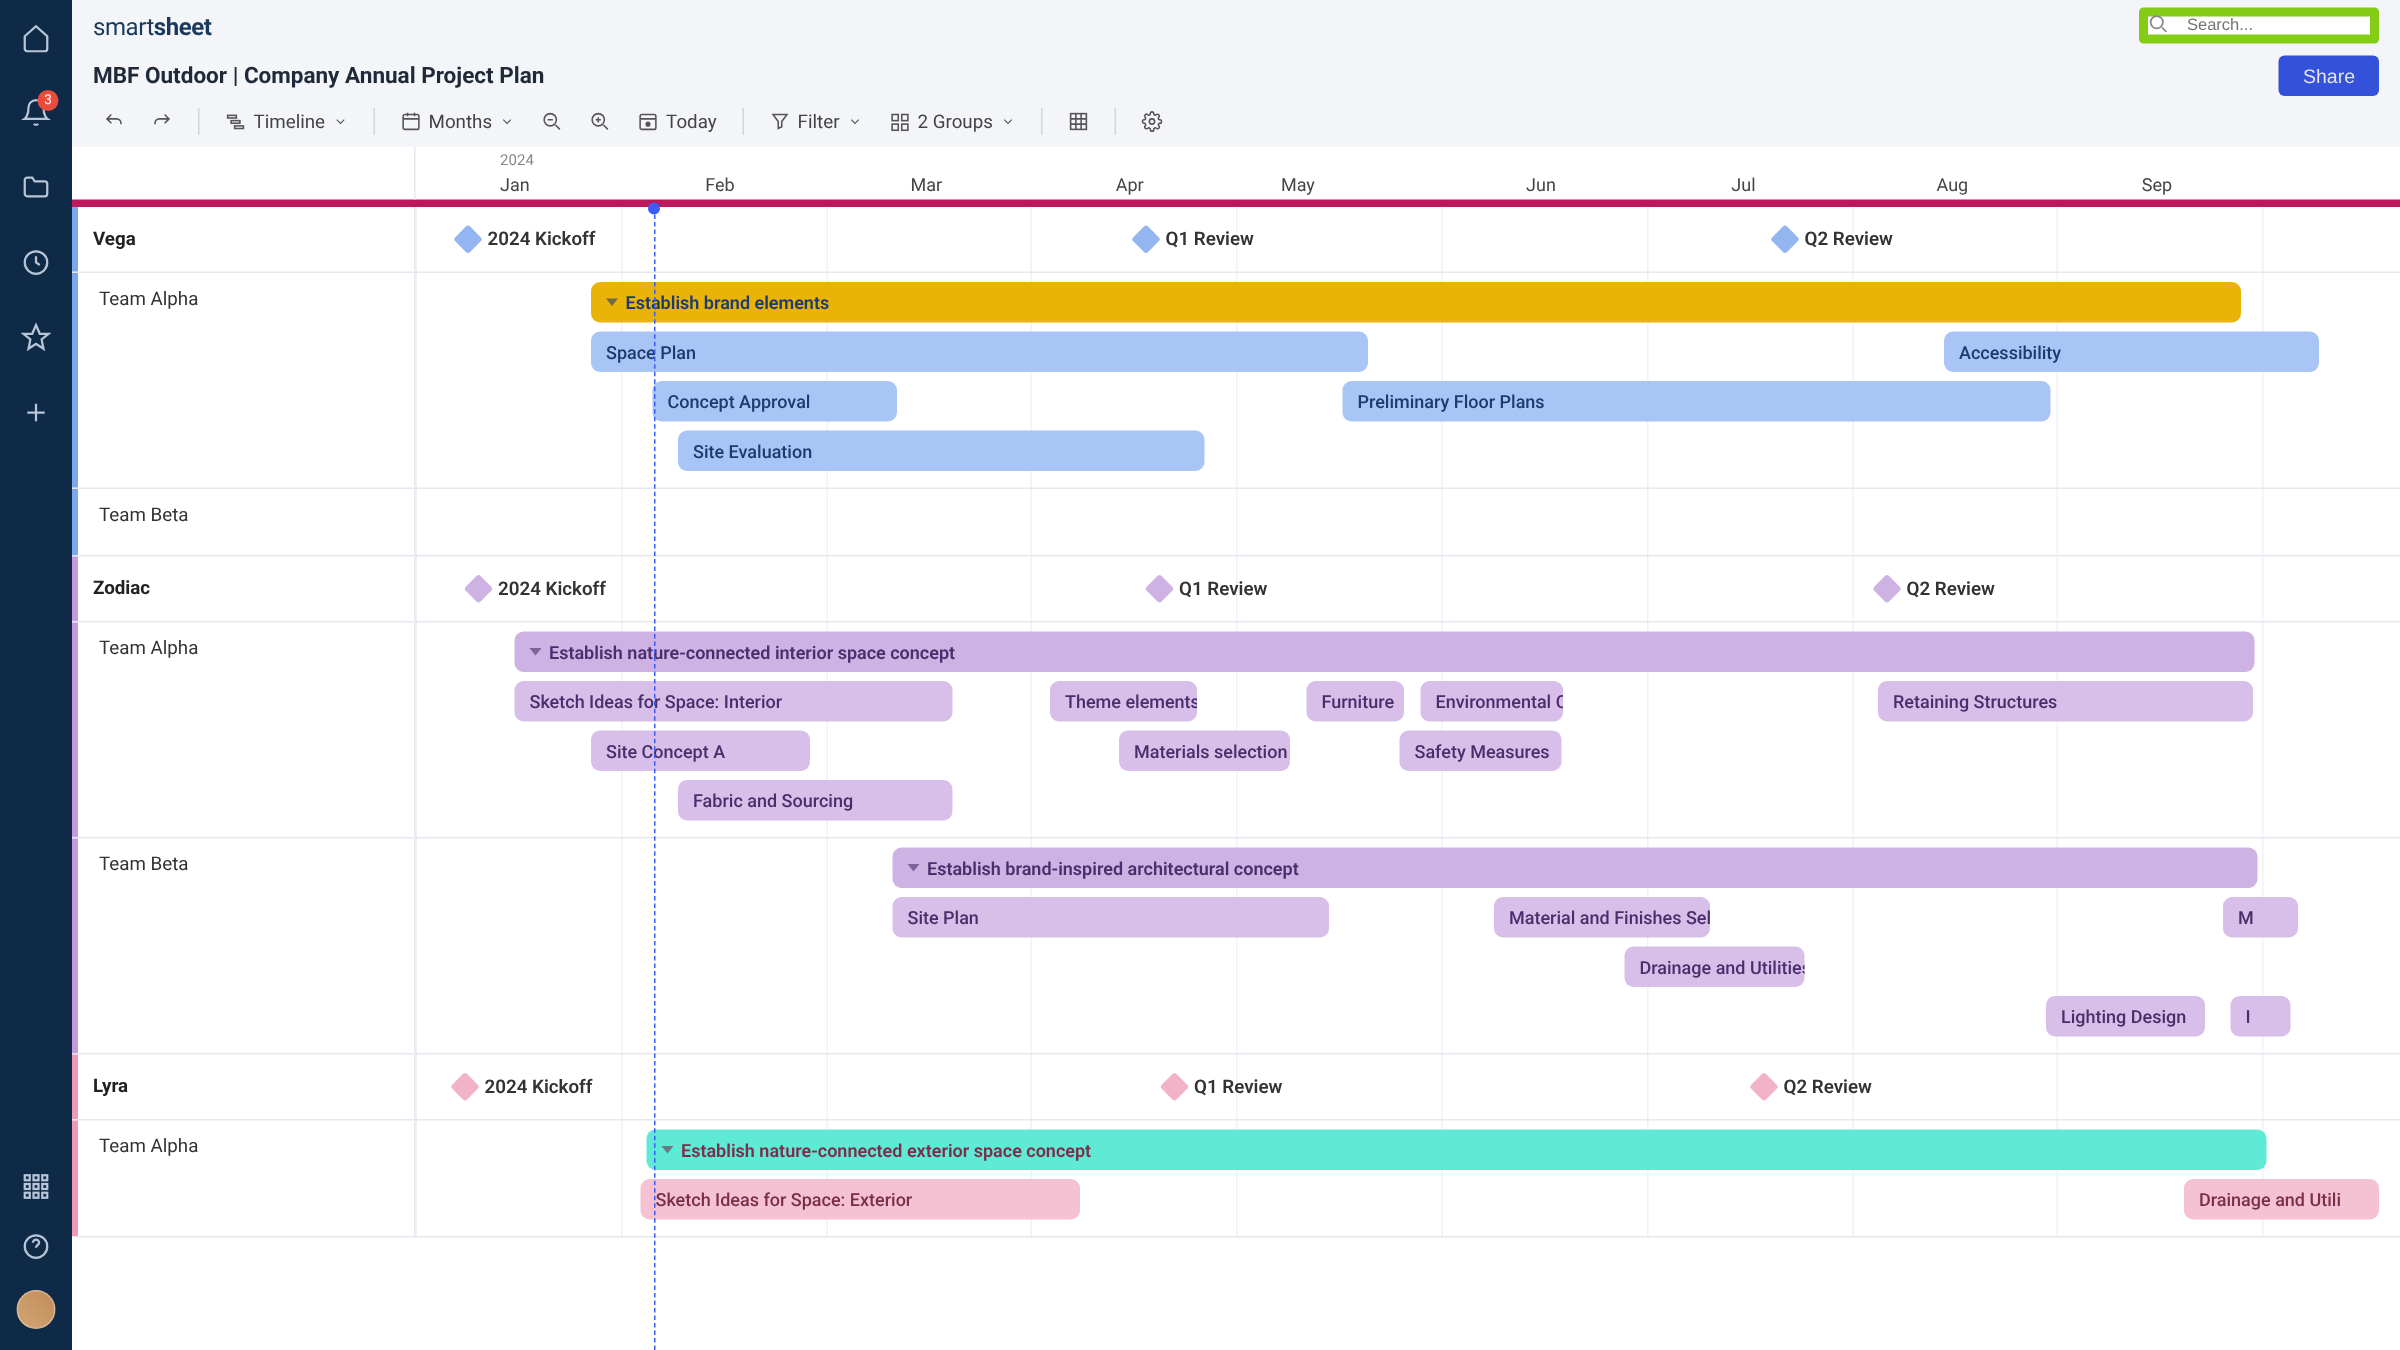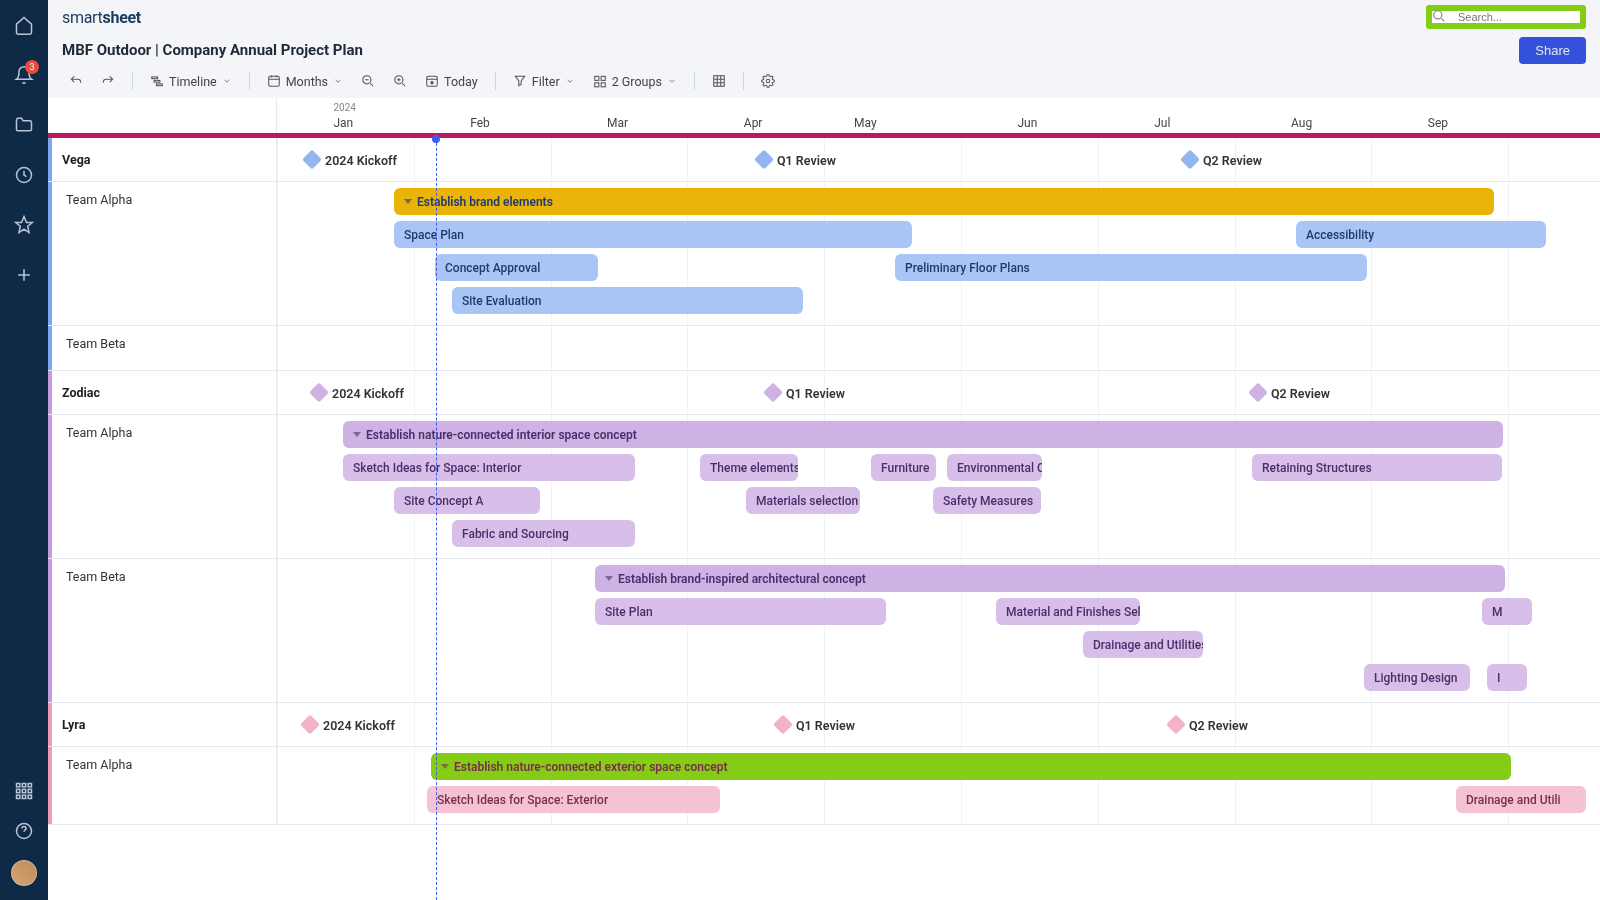--- a/index.html
+++ b/index.html
@@ -67,21 +67,21 @@
 .bar-area { flex: 1; position: relative; }
 .bar { position: absolute; height: 27px; border-radius: 6px; display: flex; align-items: center; padding: 0 10px; font-size: 12px; font-weight: 500; white-space: nowrap; overflow: hidden; }
 .bar.summary { font-weight: 600; }
 .bar .tri { display: inline-block; width: 0; height: 0; border-left: 4px solid transparent; border-right: 4px solid transparent; border-top: 5px solid currentColor; margin-right: 5px; opacity: 0.6; }
 
 .c-blue { background: #a8c5f5; color: #1e3a6e; }
 .c-blue-d { background: #eab308; color: #1e3a6e; }
 .c-purple { background: #d7bfe9; color: #4a2d6b; }
 .c-purple-d { background: #ceb2e4; color: #4a2d6b; }
 .c-pink { background: #f5c2d3; color: #7a2e4a; }
-.c-pink-d { background: #84cc16; color: #7a2e4a; text-align: center; }
+.c-pink-d { background: #5eead4; color: #7a2e4a; text-align: center; }
 
 .stripe-blue { background: #7ea8ed; }
 .stripe-purple { background: #c39ce0; }
 .stripe-pink { background: #ed9ab9; }
 
 .dia-blue { background: #94b6f0; }
 .dia-purple { background: #ceb2e4; }
 .dia-pink { background: #f2b3c8; }
 </style>
 </head>

